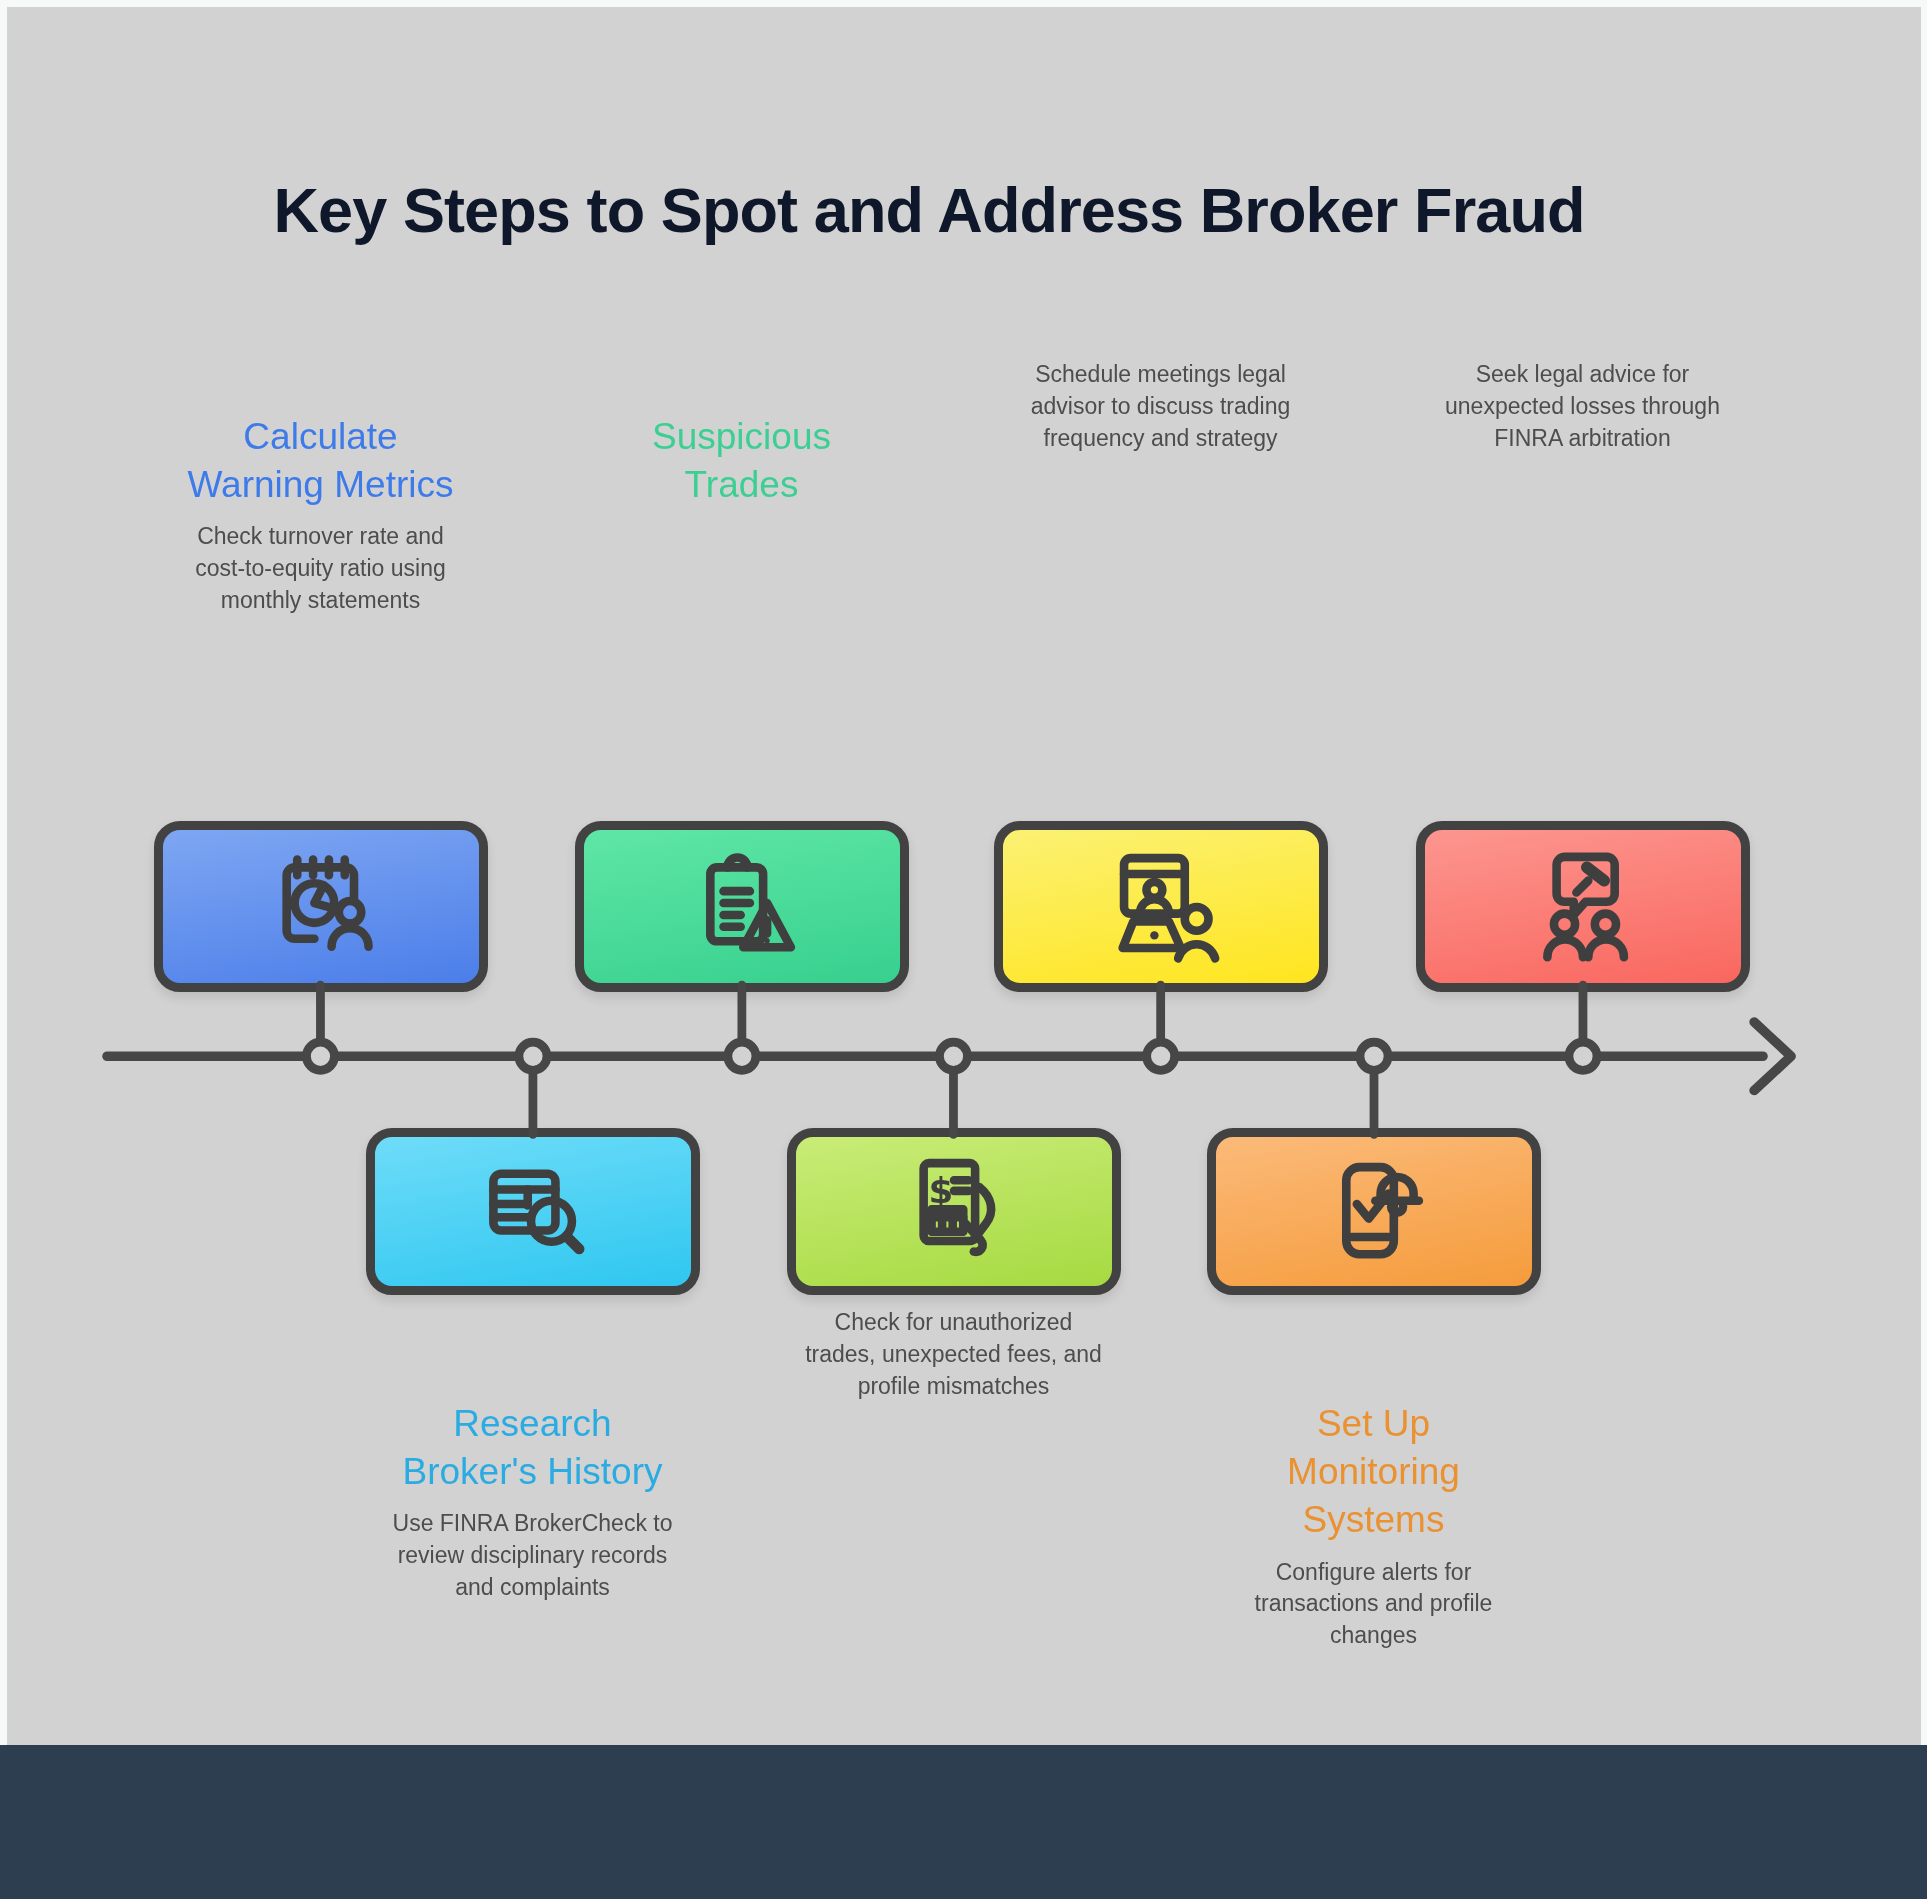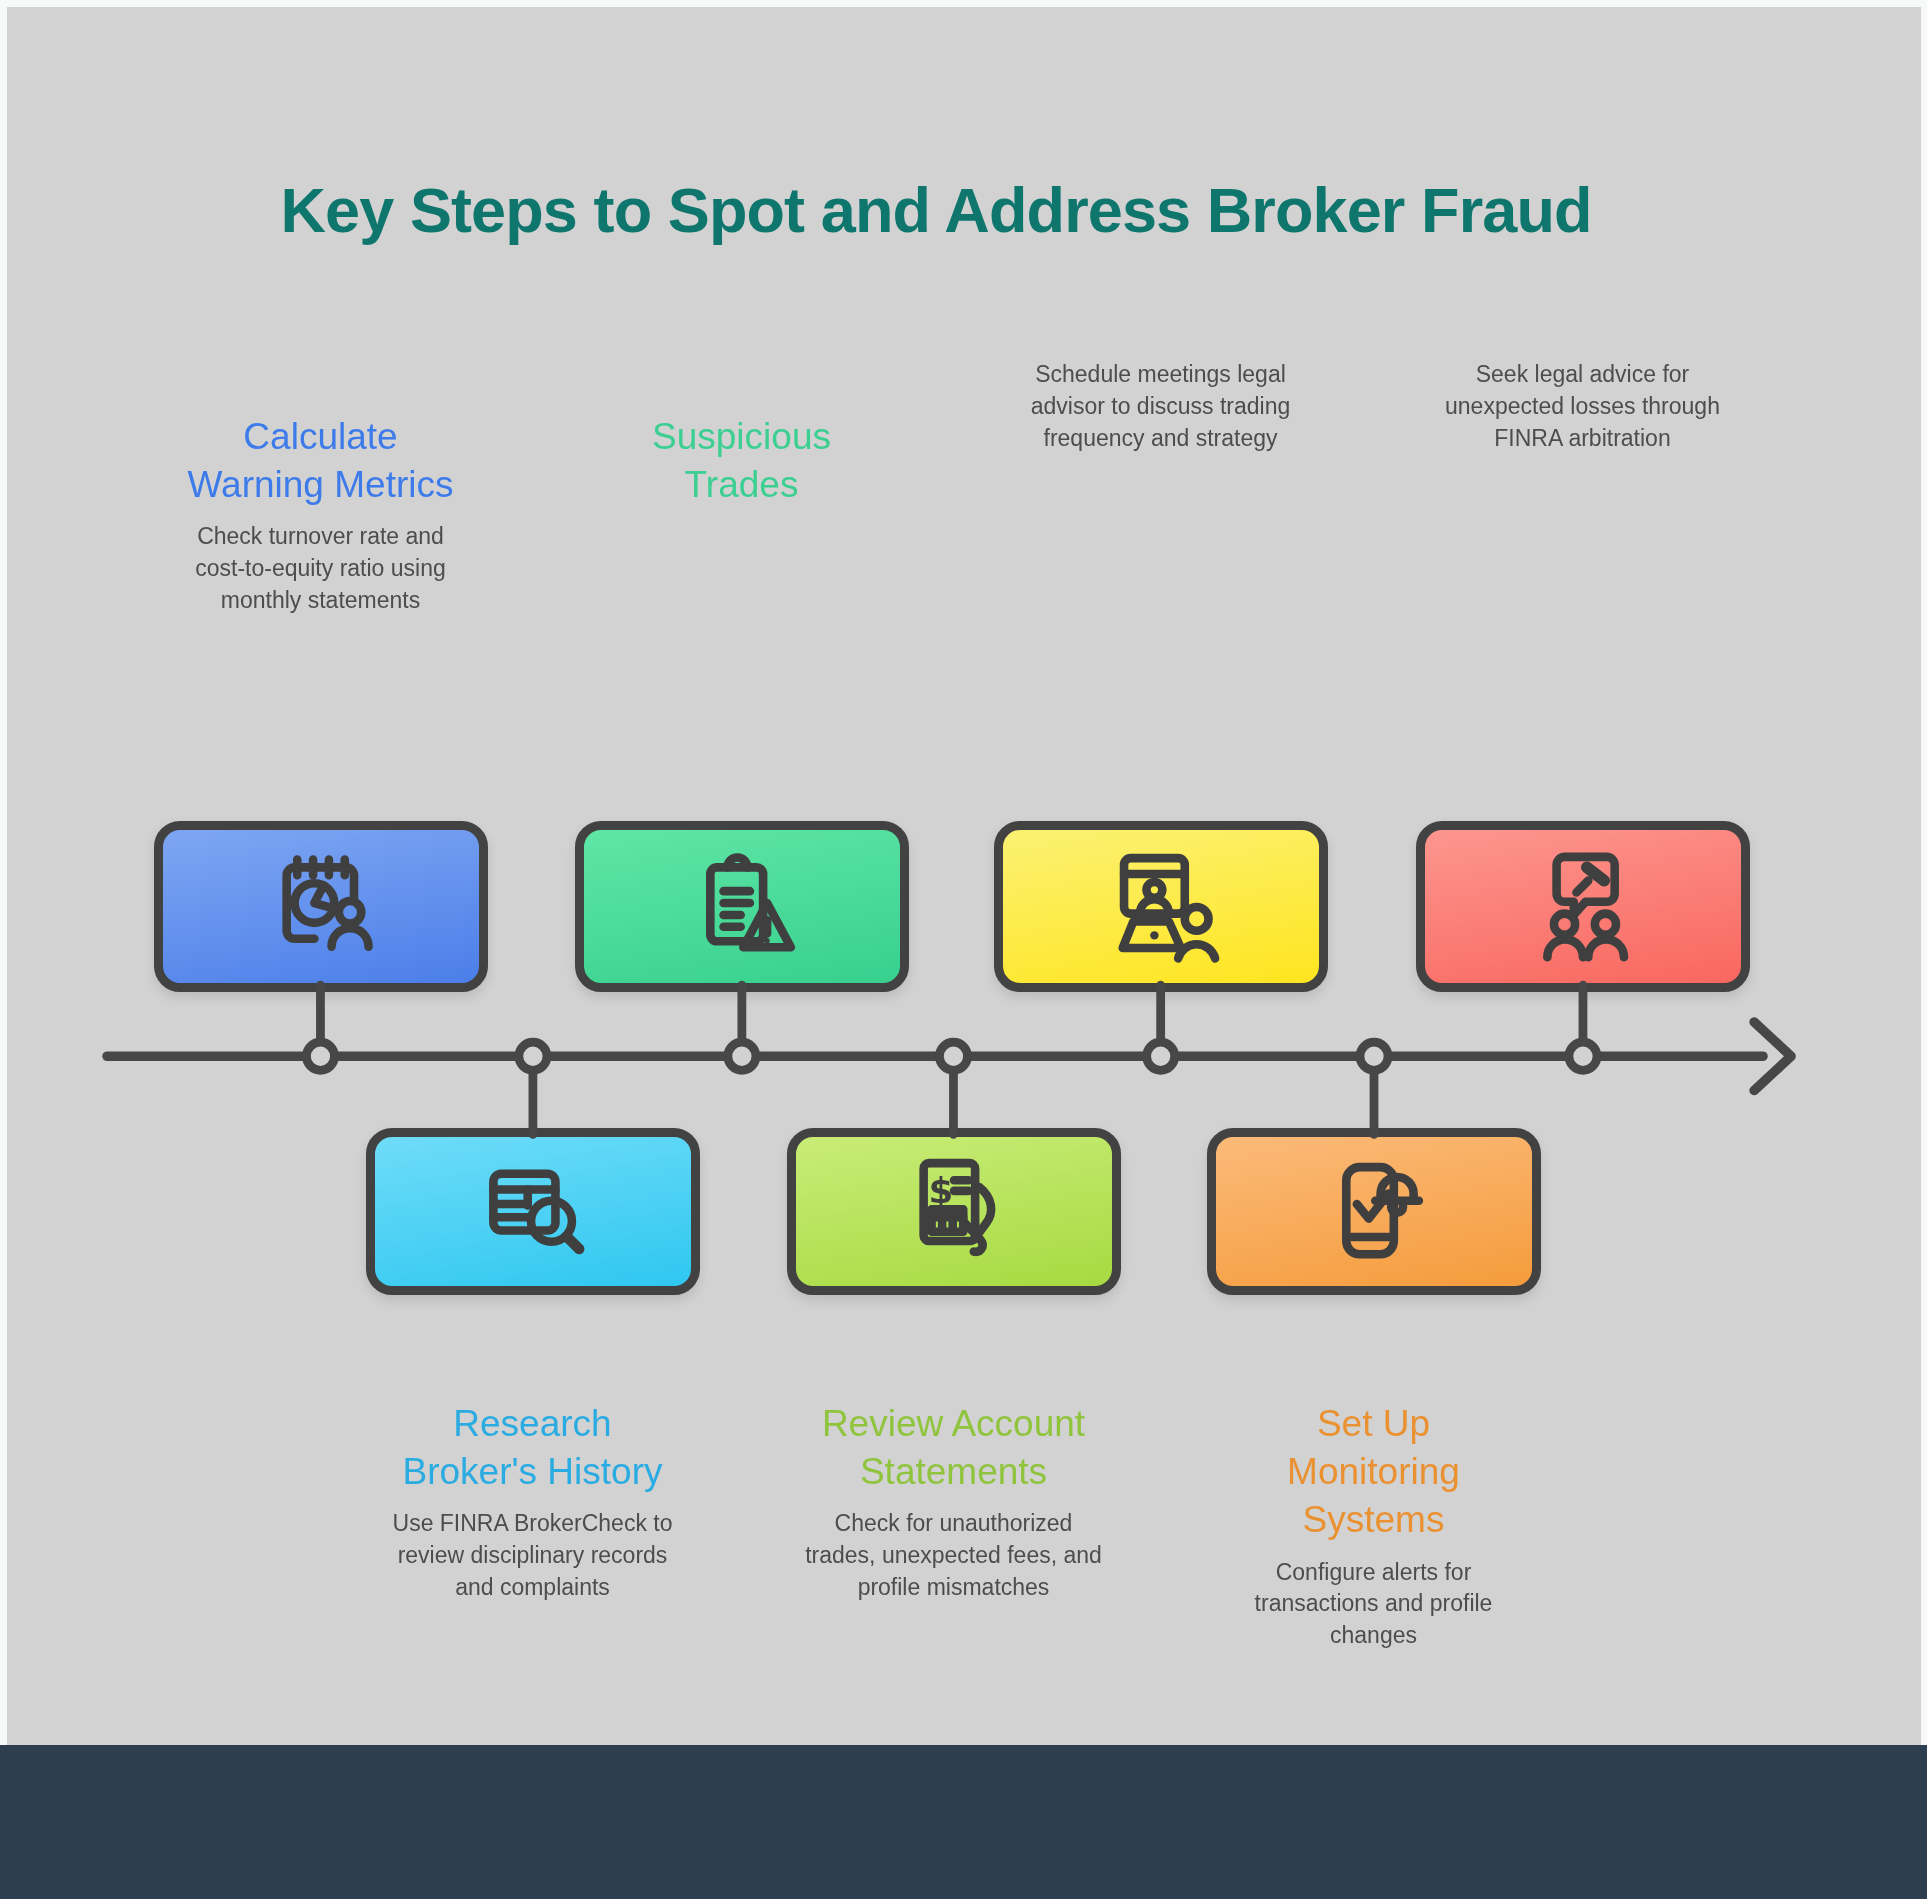--- a/index.html
+++ b/index.html
@@ -10,22 +10,22 @@
   }
   .board {
     position:absolute; left:7px; top:7px; width:1914px; height:1738px;
     background:#d2d2d2;
   }
   .footer-bar {
     position:absolute; left:0; top:1745px; width:1928px; height:154px;
     background:#2d3e50;
   }
   .page-title {
-    position:absolute; left:10px; top:174px; width:1852px;
-    text-align:center; font-size:63px; font-weight:bold; color:#0f766e;
+    position:absolute; left:3px; top:174px; width:1852px;
+    text-align:center; font-size:63px; font-weight:bold; color:#0f172a;
     letter-spacing:-0.9px;
   }
   
   .step { position:absolute; width:351px; text-align:center; }
   .step-top { top:347px; }
   .step-bottom { top:1128px; }
   .s0 { left:145px;text-align:center; } .s1 { left:566px; } .s2 { left:985px; } .s3 { left:1407px; }
   .s4 { left:357px; } .s5 { left:778px; } .s6 { left:1198px; }
 
   .heading-area {
@@ -159,26 +159,20 @@
     <div class="step-box" style="background: linear-gradient(170deg, rgb(201, 236, 119), rgb(166, 218, 65));">
       <svg class="icon-svg" width="132" height="132" viewBox="0 0 100 100" fill="none" stroke="#3f3f3f" stroke-width="6.5" stroke-linecap="round" stroke-linejoin="round">
         <rect x="27" y="13" width="39" height="59" rx="4"></rect>
         <text x="40" y="43" text-anchor="middle" font-size="27" font-weight="bold" fill="#3f3f3f" stroke="none" font-family="'DejaVu Sans', sans-serif">$</text>
         <path d="M50 26 h11 M50 34 h11"></path>
         <rect x="33" y="48" width="24" height="17"></rect>
         <path d="M33 54 h24 M41 54 v11 M49 54 v11"></path>
         <path d="M69 31 c10 8 12 19 5 28 l-9 12"></path>
         <path d="M57 57 l13 14 c4 5 0 10 -5 9"></path>
       </svg>
-    </div>
-    <div class="heading-area">
-      <div class="step-heading" style="color: rgb(143, 196, 60);">
-        <span>Review Account</span>
-        <span>Statements</span>
-      </div>
     </div>
     <div class="step-body">Check for unauthorized trades, unexpected fees, and profile mismatches</div>
   </div>
 
   <div class="step step-bottom s6">
     <div class="step-box" style="background: linear-gradient(170deg, rgb(251, 186, 121), rgb(245, 156, 60));">
       <svg class="icon-svg" width="132" height="132" viewBox="0 0 100 100" fill="none" stroke="#3f3f3f" stroke-width="6.5" stroke-linecap="round" stroke-linejoin="round">
         <rect x="29" y="16" width="36" height="66" rx="10"></rect>
         <path d="M33 69 h28"></path>
         <path d="M37 44 l9 11 l15 -19"></path>

